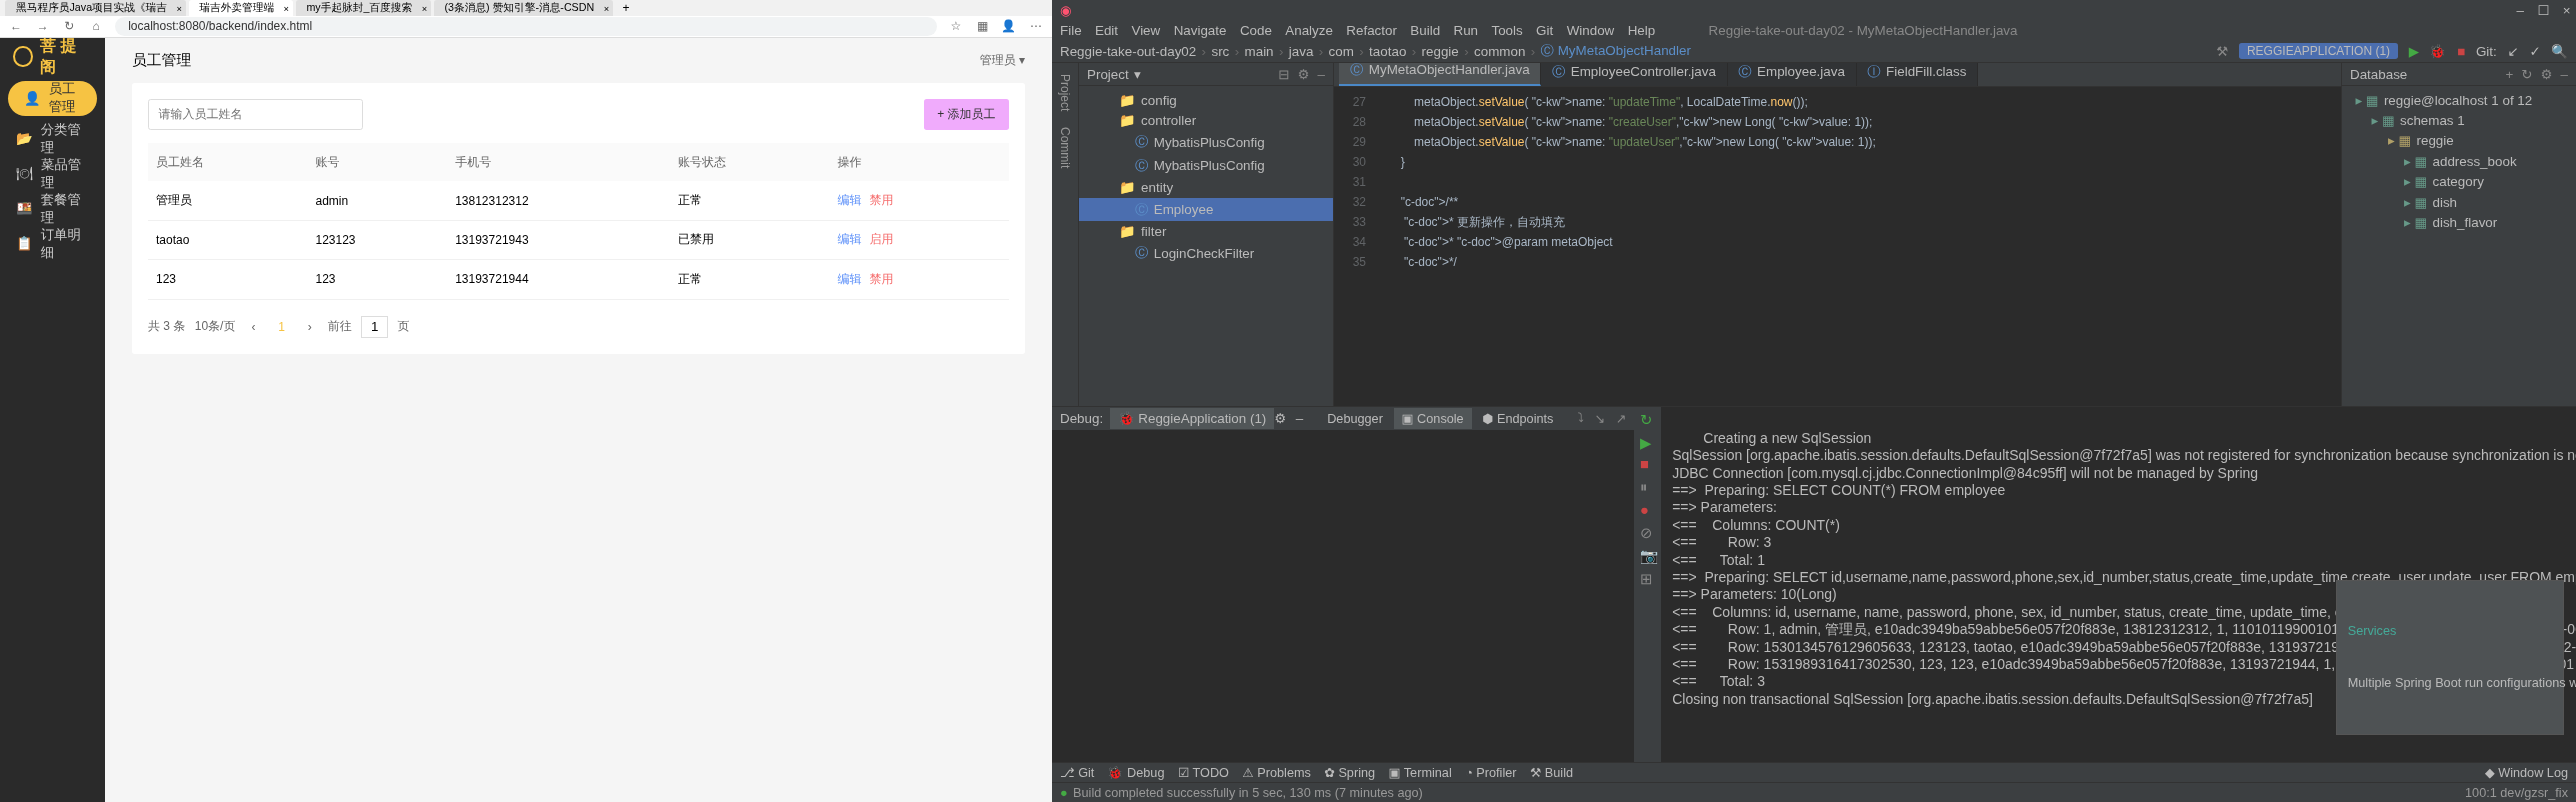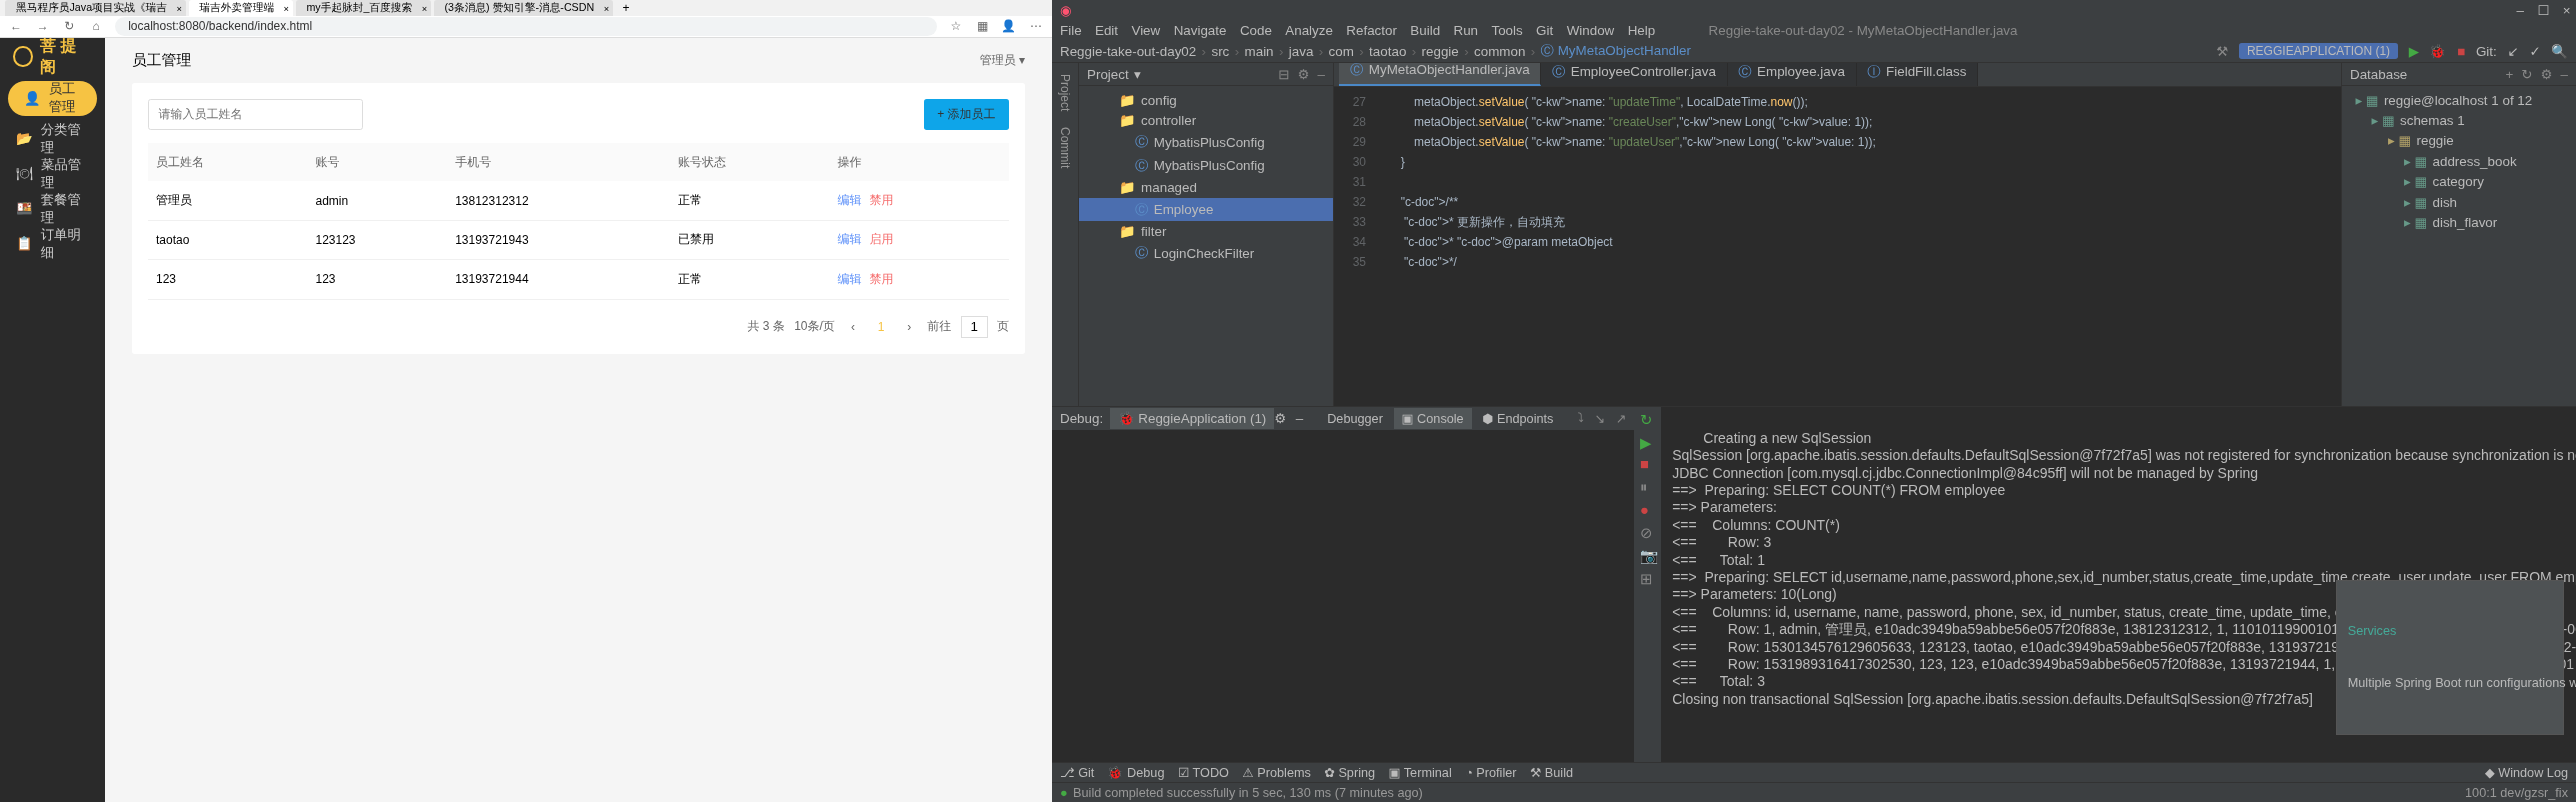--- a/index.html
+++ b/index.html
@@ -18,27 +18,27 @@
 .logo{height:38px;display:flex;align-items:center;padding:0 13.4px;gap:6.7px;color:#f6c343;font-size:16px;font-weight:bold}
 .logo-icon{width:21.5px;height:21.5px;border:2px solid #f6c343;border-radius:50%;position:relative}
 .nav-item{height:35px;display:flex;align-items:center;padding:0 16px;gap:8px;font-size:13.4px;cursor:pointer}
 .nav-item.active{background:#f6c343;color:#333;border-radius:17.4px;margin:5.4px 8px}
 .main{flex:1;background:#f5f5f5;padding:13.4px 27px;overflow:auto}
 .page-title{font-size:14.8px;margin-bottom:13.4px;display:flex;justify-content:space-between;align-items:center}
 .user-info{font-size:12px;color:#666}
 .card{background:#fff;padding:16px;border-radius:2.7px}
 .toolbar{display:flex;justify-content:space-between;margin-bottom:13.4px}
 .search{width:215px;padding:6.7px 9.4px;border:0.7px solid #ddd;border-radius:2.7px;font-size:12px}
-.btn-add{background:#0ea5e9;color:#333;border:none;padding:6.7px 13.4px;border-radius:2.7px;font-size:12px;cursor:pointer}
+.btn-add{background:#f0abfc;color:#333;border:none;padding:6.7px 13.4px;border-radius:2.7px;font-size:12px;cursor:pointer}
 table{width:100%;border-collapse:collapse;font-size:12px}
 th{text-align:left;padding:10.7px 8px;background:#fafafa;font-weight:normal;color:#666}
 td{padding:10.7px 8px;border-bottom:0.7px solid #f0f0f0}
 .link-edit{color:#5b8ff9;cursor:pointer;margin-right:8px}
 .link-disable{color:#f56c6c;cursor:pointer}
-.pagination{display:flex;justify-content:flex-end;align-items:center;gap:9.4px;margin-top:16px;font-size:12px;color:#666}
+.pagination{display:flex;justify-content:flex-start;align-items:center;gap:9.4px;margin-top:16px;font-size:12px;color:#666}
 .pg-btn{padding:2.7px 6.7px;cursor:pointer}
 .pg-btn.active{color:#f6c343}
 
 .ide-titlebar{height:20px;background:#3c3f41;display:flex;align-items:center;padding:0 8px;font-size:13.4px;color:#bbb;position:relative}
 .ide-titlebar .win-ctrl{position:absolute;right:5.4px;display:flex;gap:13.4px}
 .ide-menubar{height:20px;background:#3c3f41;display:flex;align-items:center;padding:0 8px;gap:13.4px;font-size:13.4px}
 .ide-menubar span{cursor:pointer}
 .ide-crumbs{height:23px;background:#3c3f41;border-bottom:0.7px solid #323232;display:flex;align-items:center;padding:0 8px;font-size:13.4px;gap:2.7px}
 .crumb-sep{color:#666;margin:0 2.7px}
 .ide-toolbar-right{position:absolute;right:8px;display:flex;gap:10.7px;align-items:center}
@@ -282,21 +282,21 @@
           <div class="tree-item" style="padding-left: 56px;">
             <span style="color:#5b8ec8">Ⓒ</span>
             <span>MybatisPlusConfig</span>
           </div>
           <div class="tree-item" style="padding-left: 56px;">
             <span style="color:#5b8ec8">Ⓒ</span>
             <span>MybatisPlusConfig</span>
           </div>
           <div class="tree-item" style="padding-left: 40px;">
             <span style="color:#b0a068">📁</span>
-            <span>managed</span>
+            <span>entity</span>
           </div>
           <div class="tree-item sel" style="padding-left: 56px;">
             <span style="color:#5b8ec8">Ⓒ</span>
             <span>Employee</span>
           </div>
           <div class="tree-item" style="padding-left: 40px;">
             <span style="color:#b0a068">📁</span>
             <span>filter</span>
           </div>
           <div class="tree-item" style="padding-left: 56px;">

